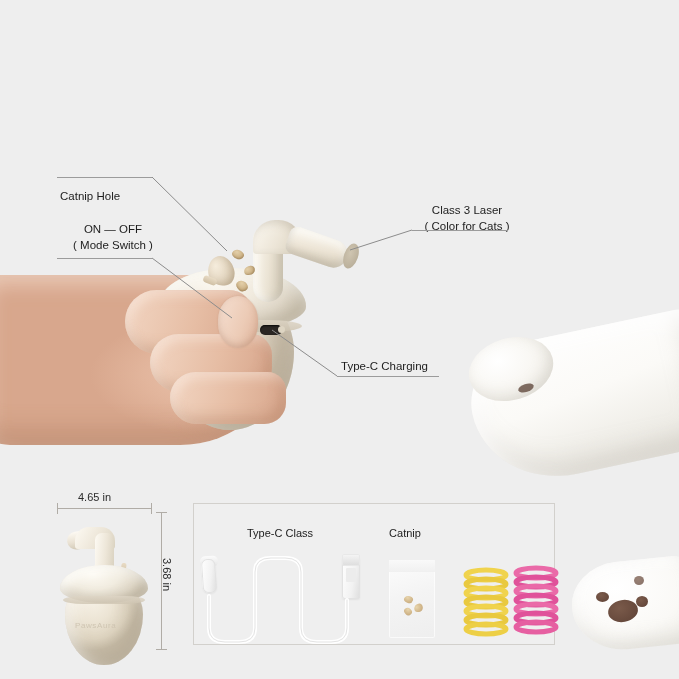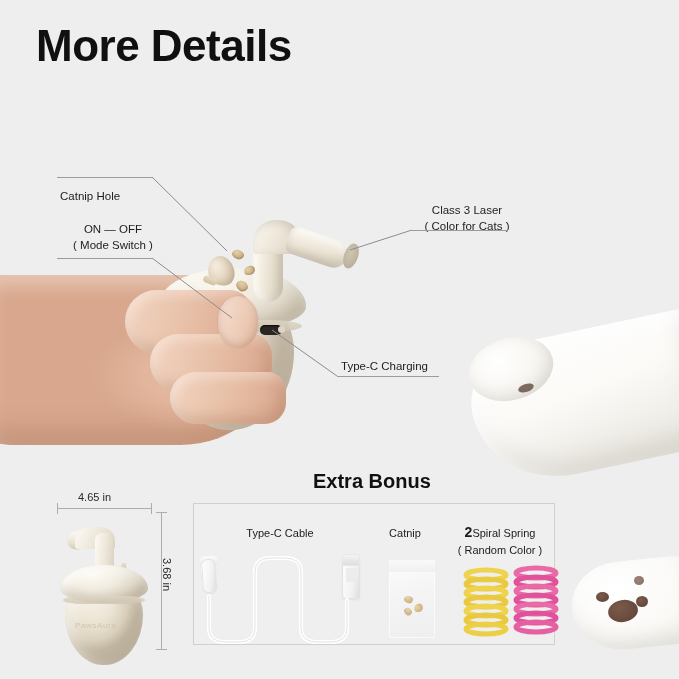--- a/index.html
+++ b/index.html
@@ -264,21 +264,20 @@
   .spring{position:absolute;}
   .spring svg{display:block;}
 
   .ghost{position:absolute;}
 </style>
 </head>
 <body>
 
 <div id="page">
 
-  <div class="page-title">More Details</div>
 
   <div class="stage">
     <div class="hand"></div>
     <div class="egg"></div>
     <div class="egg-cap"></div>
     <div class="cap-seam"></div>
 
     <div class="arm-v"></div>
     <div class="arm-bend"></div>
     <div class="arm-h"></div>
@@ -358,32 +357,27 @@
   <div class="dim-text" style="left:78px;top:491px;">4.65 in</div>
   <div class="dim-line dim-h" style="left:57px;top:508px;width:95px;"></div>
   <div class="dim-cap" style="left:57px;top:503px;width:1px;height:11px;"></div>
   <div class="dim-cap" style="left:151px;top:503px;width:1px;height:11px;"></div>
 
   <div class="dim-line dim-v" style="left:161px;top:512px;height:138px;"></div>
   <div class="dim-cap" style="left:156px;top:512px;width:11px;height:1px;"></div>
   <div class="dim-cap" style="left:156px;top:649px;width:11px;height:1px;"></div>
   <div class="dim-text vert" style="left:173px;top:558px;">3.68 in</div>
 
-  <div class="bonus-title">Extra Bonus</div>
   <div class="bonus-box"></div>
 
   <div class="bonus-label" style="left:206px;top:527px;width:148px;">
-    <span>Type-C Cable</span>
+    <span>Type-C Class</span>
   </div>
   <div class="bonus-label" style="left:370px;top:527px;width:70px;">
     <span>Catnip</span>
-  </div>
-  <div class="bonus-label" style="left:452px;top:523px;width:96px;line-height:1.4;">
-    <span class="big">2</span><span>Spiral Spring</span><br>
-    <span>( Random Color )</span>
   </div>
 
   <div class="plug-c-tip"></div>
   <div class="plug plug-c"></div>
   <div class="plug plug-a"></div>
   <div class="plug-a-tip"></div>
   <div class="plug-a-slot"></div>
   <svg class="ghost" style="left:193px;top:500px;width:200px;height:148px;">
     <path d="M16,96 L16,128 Q16,142 32,142 L46,142 Q62,142 62,128 L62,72 Q62,58 78,58 L92,58 Q108,58 108,72 L108,128 Q108,142 124,142 L138,142 Q154,142 154,128 L154,100" fill="none" stroke="#ffffff" stroke-width="4" stroke-linecap="round"></path>
     <path d="M16,96 L16,128 Q16,142 32,142 L46,142 Q62,142 62,128 L62,72 Q62,58 78,58 L92,58 Q108,58 108,72 L108,128 Q108,142 124,142 L138,142 Q154,142 154,128 L154,100" fill="none" stroke="#e3e3e3" stroke-width="1" stroke-linecap="round"></path>

